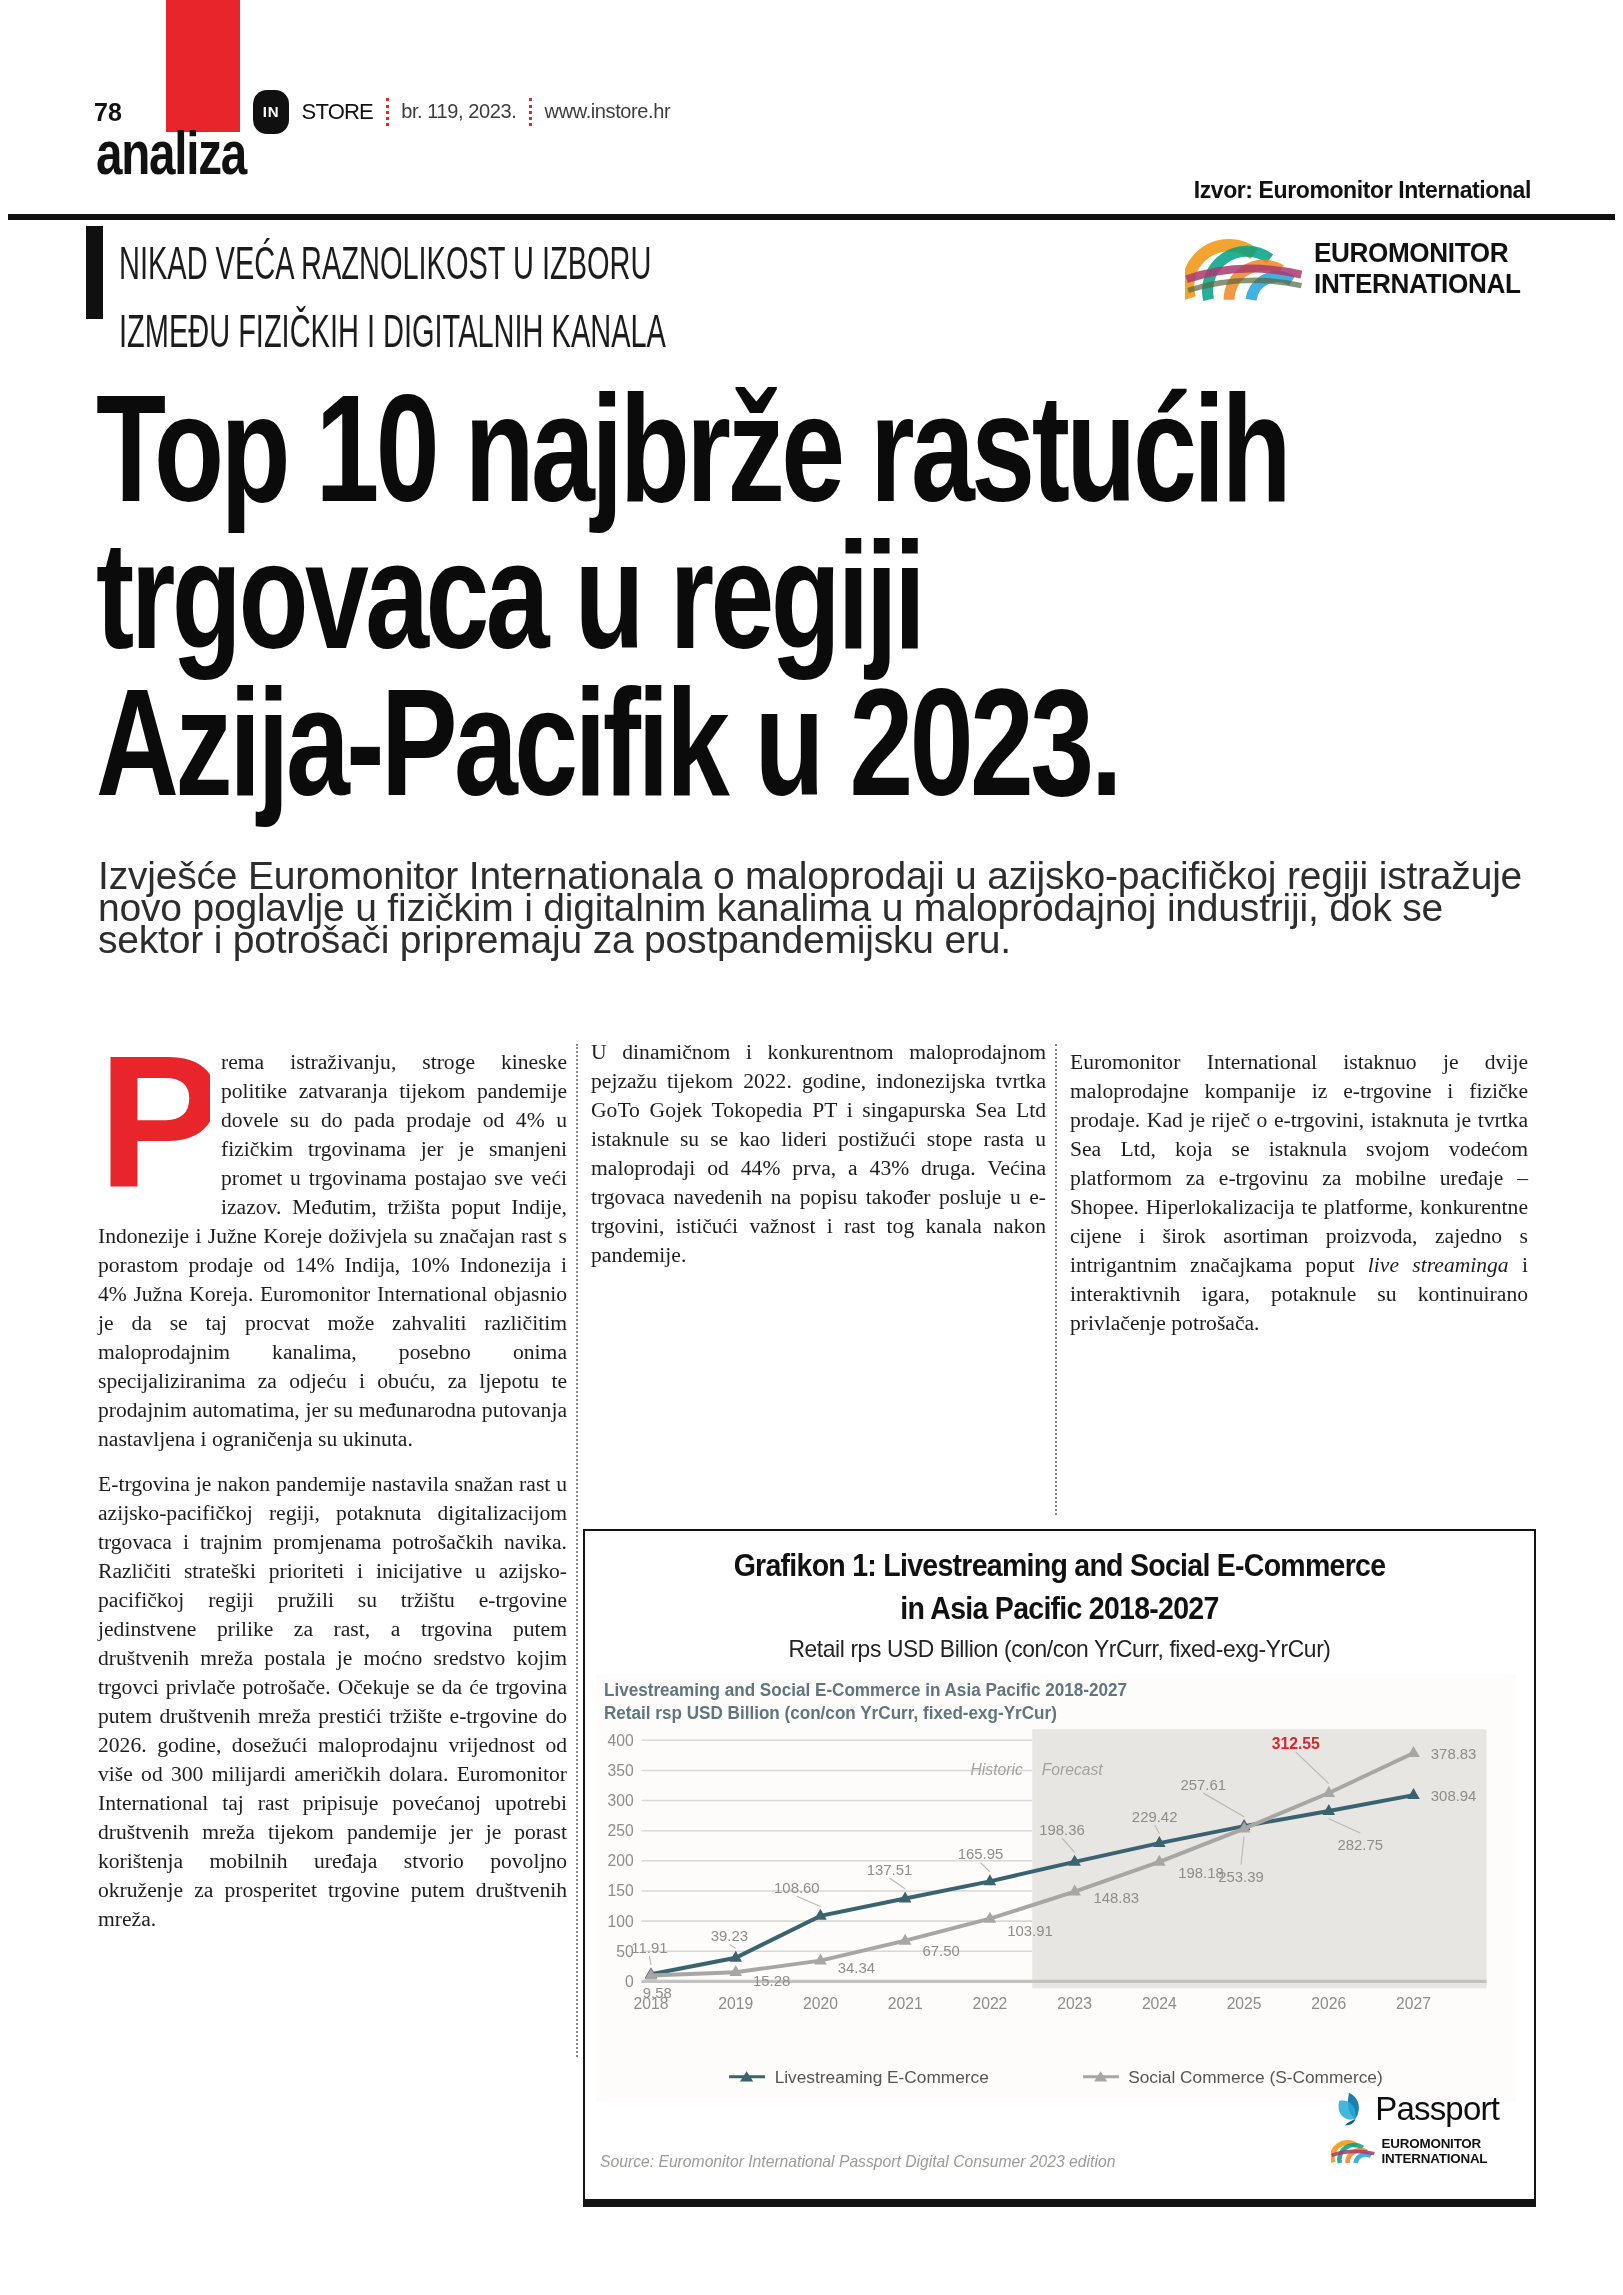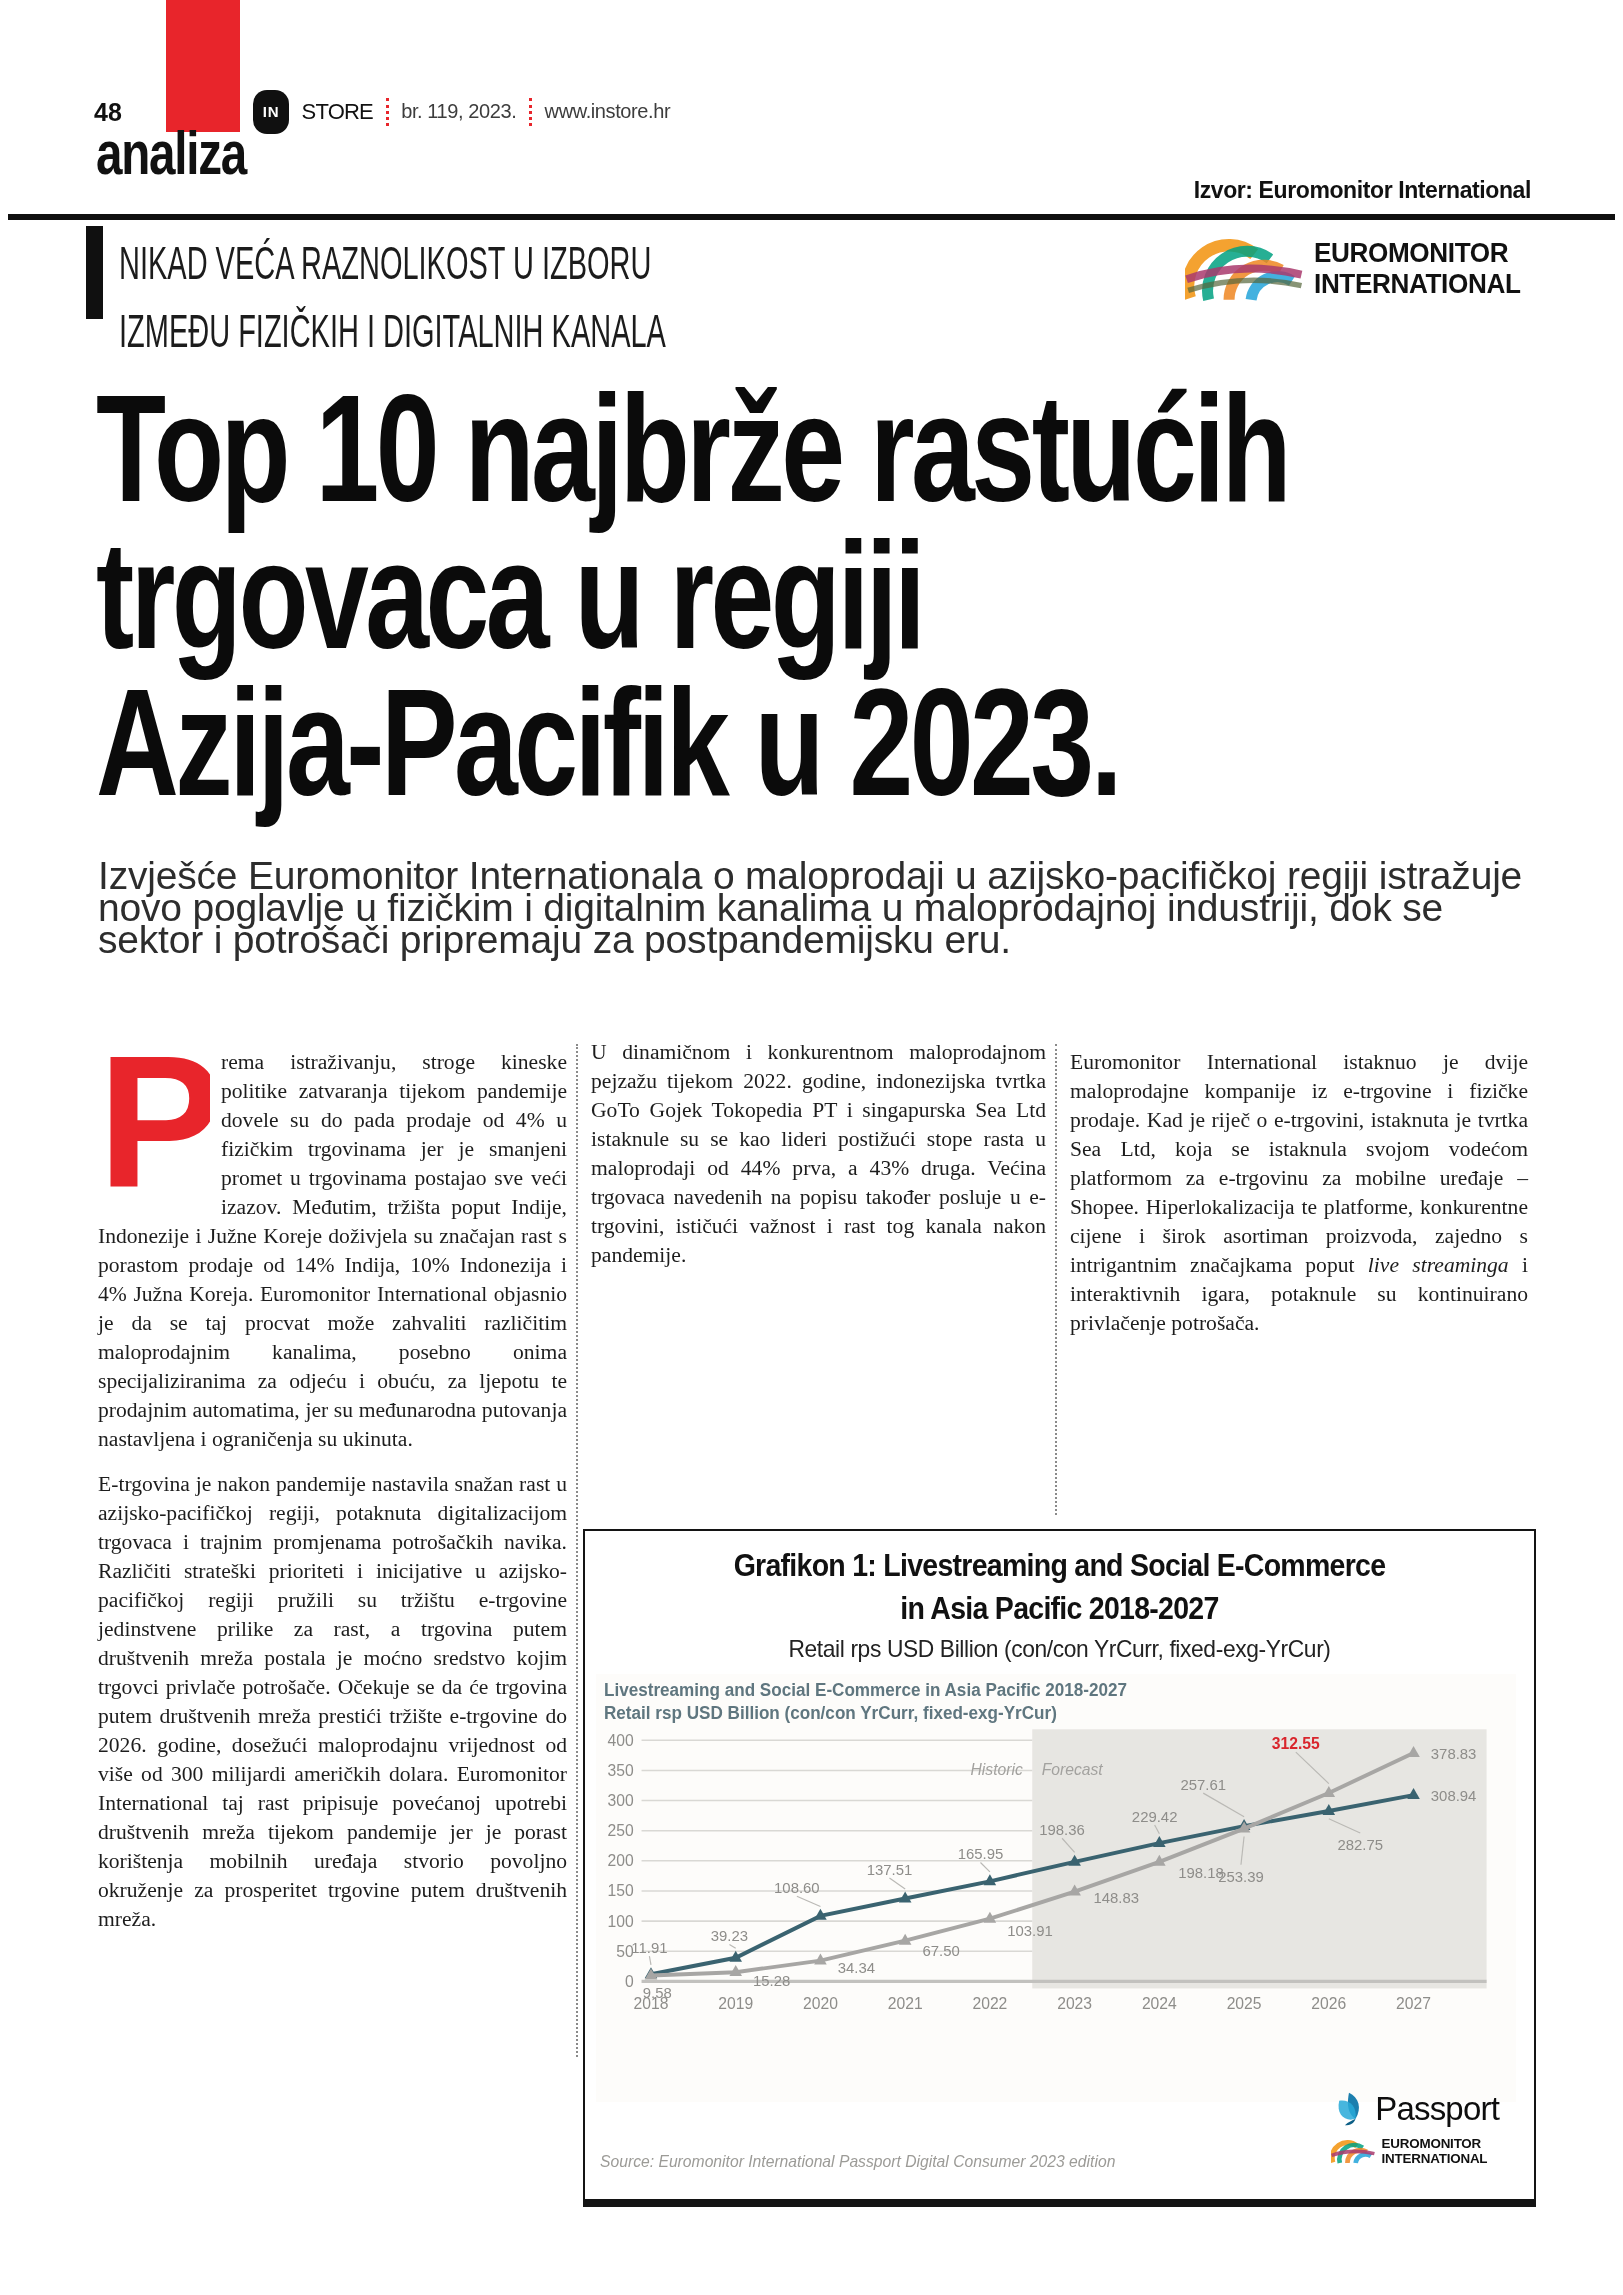--- a/index.html
+++ b/index.html
@@ -52,21 +52,21 @@
   .legenditem{display:flex;align-items:center;gap:9.4px;font-size:17.3px;color:#555}
   .source{font-size:15.7px;font-style:italic;color:#9c9b97}
   .passrow{display:flex;align-items:center;gap:7.9px}
   .passtxt{font-size:33px;font-weight:400;letter-spacing:-0.8px;color:#0e0e0e}
   .minieuro{display:flex;align-items:center;gap:6.3px;margin-top:7.9px}
   .minieurotxt{font-size:13.4px;font-weight:800;line-height:15px;letter-spacing:-0.2px}
 </style>
 </head>
 <body>
 
-<div class="abs pagenum" style="left:94px;top:98px">48</div>
+<div class="abs pagenum" style="left:94px;top:98px">78</div>
 <div class="abs redblock" style="left:166px;top:0;width:74px;height:132px"></div>
 <div class="abs brandrow" style="left:253px;top:94px;height:35px">
   <span class="inbadge">
       <span>IN</span>
     </span>
   <span class="storetxt">STORE</span>
   <span class="hsep"></span>
   <span class="hmeta">br. 119, 2023.</span>
   <span class="hsep"></span>
   <span class="hmeta">www.instore.hr</span>
@@ -209,20 +209,36 @@
           <text x="741.3333333333334" y="192.89685" text-anchor="start" class="dlab">198.18</text>
           <path d="M817.2222222222222 135.523175 L833.2222222222222 135.523175 L825.2222222222222 121.52317500000001 Z" fill="#a7a6a4"></path>
           <line x1="821.2222222222222" y1="176.523175" x2="825.2222222222222" y2="140.523175" stroke="#bab9b5" stroke-width="1.5"></line>
           <text x="821.2222222222222" y="198.523175" text-anchor="middle" class="dlab">253.39</text>
           <path d="M925.1111111111111 90.117875 L941.1111111111111 90.117875 L933.1111111111111 76.117875 Z" fill="#a7a6a4"></path>
           <line x1="891.1111111111111" y1="33.117875" x2="933.1111111111111" y2="73.117875" stroke="#bab9b5" stroke-width="1.5"></line>
           <text x="891.1111111111111" y="29.117874999999998" text-anchor="middle" class="dlab redlab">312.55</text>
           <path d="M1033 39.247975 L1049 39.247975 L1041 25.247974999999997 Z" fill="#a7a6a4"></path>
           <text x="1063" y="42.247975" text-anchor="start" class="dlab">378.83</text>
         </svg></div>
+    <div class="abs legendrow" style="left:0;top:393px;width:100%">
+      <div class="legenditem">
+        <span><svg width="36" height="14" viewBox="0 0 46 18">
+              <line x1="0" y1="10" x2="46" y2="10" stroke="#3a6370" stroke-width="4"></line>
+              <path d="M14 16 L31 16 L22.5 3 Z" fill="#3a6370"></path>
+            </svg></span>
+        <span>Livestreaming E-Commerce</span>
+      </div>
+      <div class="legenditem">
+        <span><svg width="36" height="14" viewBox="0 0 46 18">
+              <line x1="0" y1="10" x2="46" y2="10" stroke="#a7a6a4" stroke-width="4"></line>
+              <path d="M14 16 L31 16 L22.5 3 Z" fill="#a7a6a4"></path>
+            </svg></span>
+        <span>Social Commerce (S-Commerce)</span>
+      </div>
+    </div>
   </div>
 
   <div class="abs source" style="left:15px;top:622px">Source: Euromonitor International Passport Digital Consumer 2023 edition</div>
 
   <div class="abs" style="right:35px;top:559px">
     <div class="passrow">
       <svg width="36" height="36" viewBox="0 0 44 44">
         <path d="M22 2 C34 8 38 20 30 34 C24 30 18 22 22 2" fill="#1c7fae"></path>
         <path d="M10 12 C22 10 32 18 30 34 C18 38 6 30 10 12" fill="#27a9d8" opacity=".85"></path>
         <path d="M30 34 C28 40 24 42 17 42 C21 38 26 36 30 34" fill="#0d5f86"></path>

